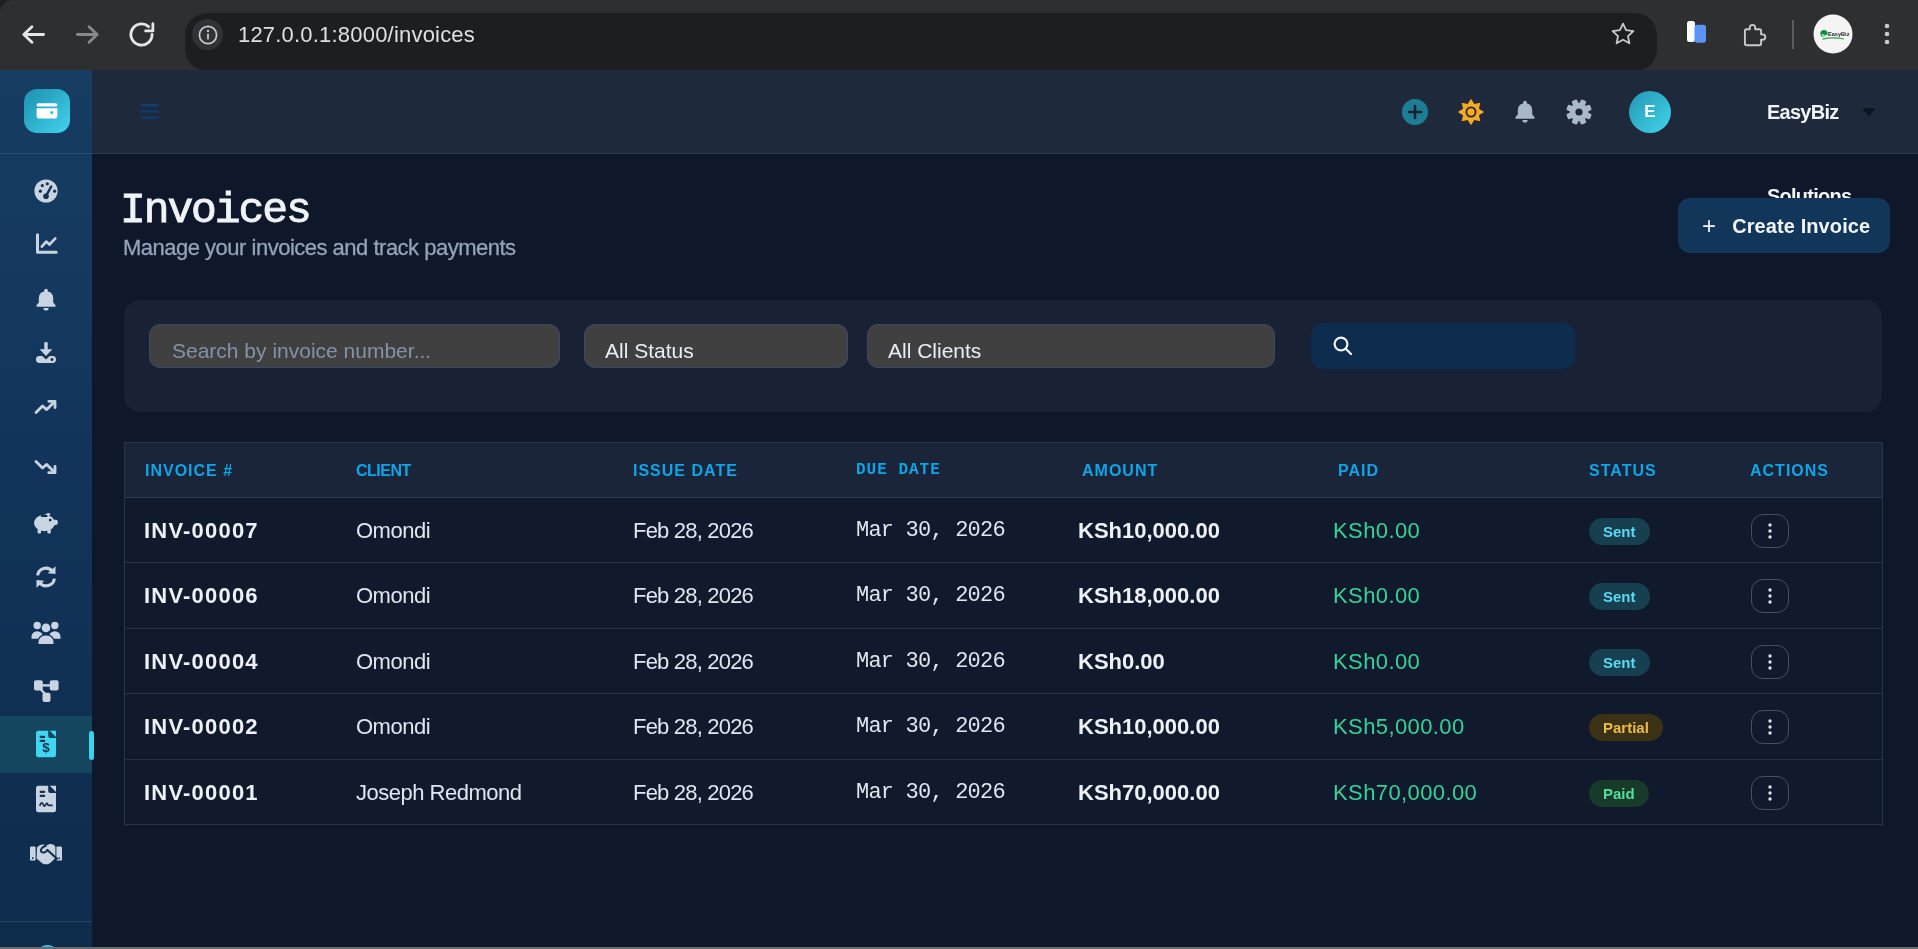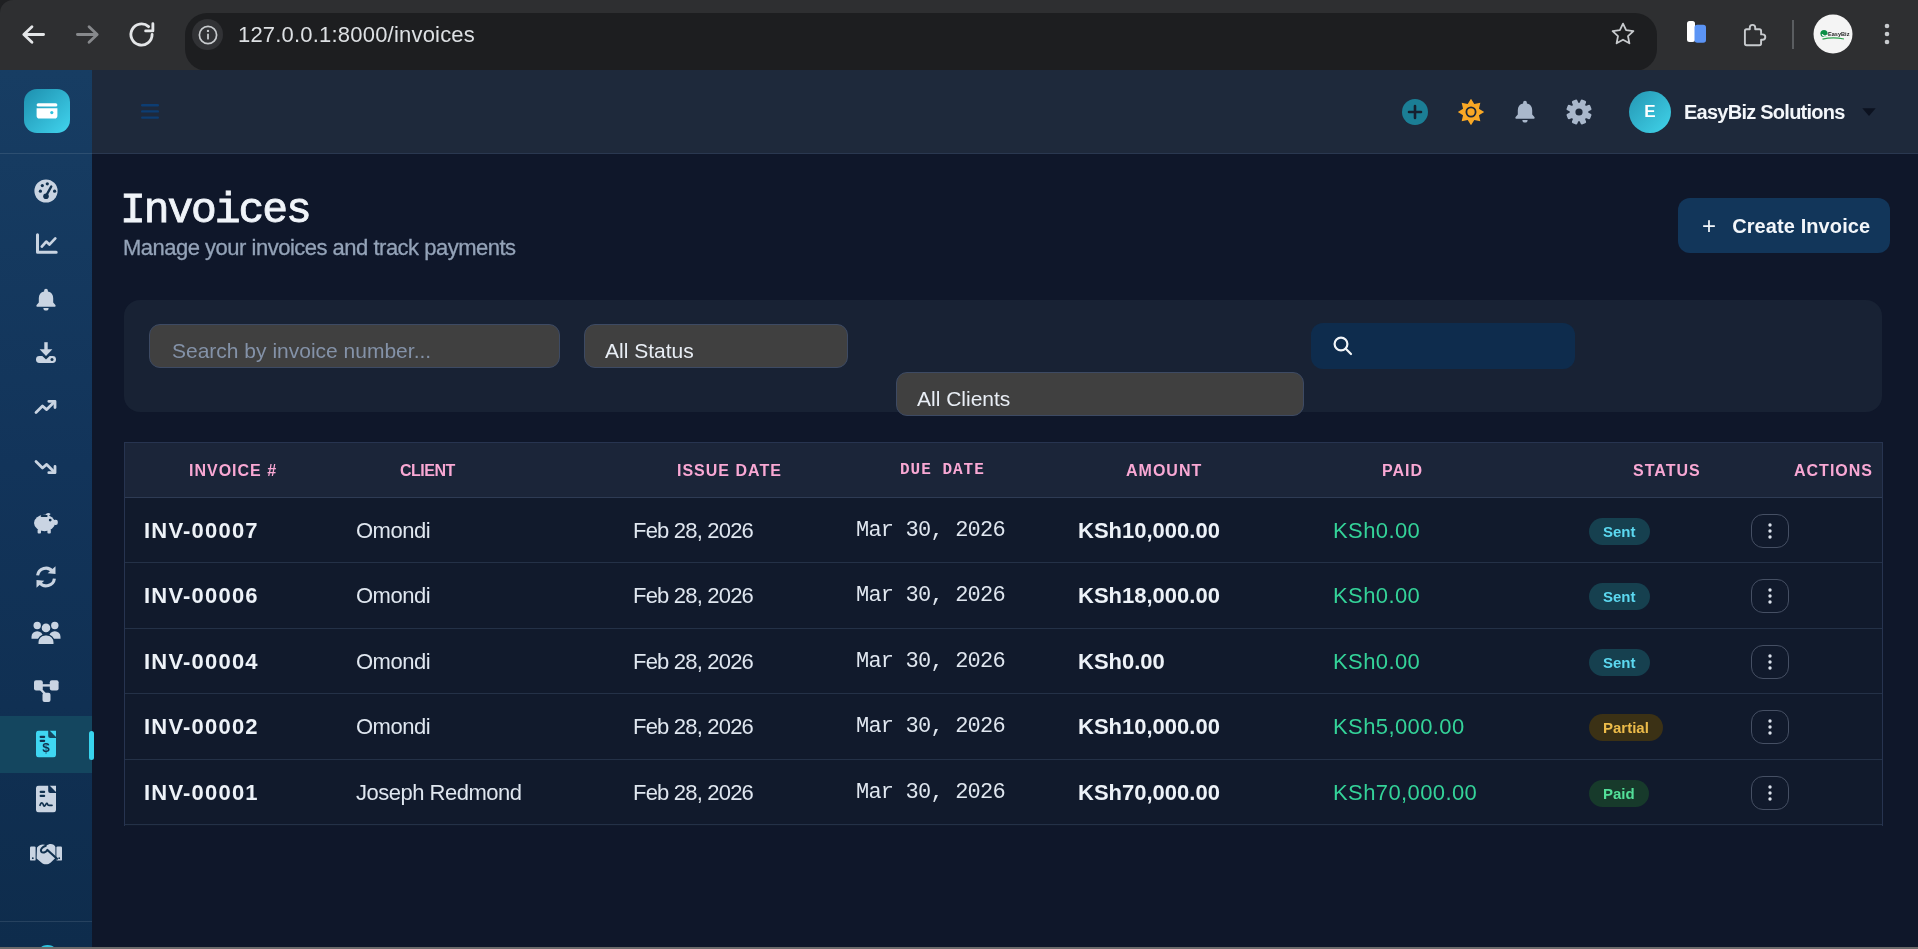--- a/index.html
+++ b/index.html
@@ -19,38 +19,38 @@
   #sidebar { position:absolute; left:0; top:0; width:92px; height:877px; background:linear-gradient(180deg,#173d63 0%, #12345a 45%, #0e2c4c 100%); }
   #sblogo { position:absolute; left:24px; top:19px; width:46px; height:44px; border-radius:13px; background:linear-gradient(135deg,#1d8fae 0%,#41d4ee 100%); }
   #sbactive { position:absolute; left:0; top:646px; width:92px; height:57px; background:#14465f; }
   #sbind { position:absolute; left:89px; top:661px; width:4.5px; height:29px; border-radius:4px; background:#38d4ee; }
   .sbsep { position:absolute; left:0; width:92px; height:1px; background:rgba(255,255,255,0.10); }
   #sbfab { position:absolute; left:36px; top:874.8px; width:23px; height:23px; border-radius:50%; background:#2ec4e0; }
   .sbic { position:absolute; left:0; width:92px; display:flex; justify-content:center; transform:translateY(-50%); }
 
   #topbar { position:absolute; left:92px; top:0; width:1826px; height:84px; background:#1e293b; border-bottom:1px solid #2a3850; }
   .tbic { position:absolute; transform:translate(-50%,-50%); top:42px; }
-  #tbname { position:absolute; left:1592px; top:0; height:84px; line-height:84px; font-size:20px; font-weight:bold; color:#f3f6fa; letter-spacing:-0.75px; }
+  #tbname { position:absolute; left:1675px; top:0; height:84px; line-height:84px; font-size:20px; font-weight:bold; color:#f3f6fa; letter-spacing:-0.75px; }
   #tbavatar { position:absolute; left:1537px; top:21px; width:42px; height:42px; border-radius:50%; background:linear-gradient(135deg,#2496b3,#41d4ea); color:#fff; font-size:17px; font-weight:bold; text-align:center; line-height:42px; }
 
   #main { position:absolute; left:92px; top:85px; width:1826px; height:792px; }
   #h1 { position:absolute; left:28px; top:31px; font-size:43px; font-weight:normal; color:#f0f4f9; letter-spacing:-2.1px;font-family:Liberation Mono, monospace; -webkit-text-stroke:0.85px #f0f4f9; }
   #sub { position:absolute; left:31px; top:80px; font-size:22px; color:#94a3b8; letter-spacing:-0.5px; -webkit-text-stroke:0.3px #94a3b8; }
   #createbtn { position:absolute; left:1586px; top:43px; width:212px; height:55px; border-radius:12px; background:#12365a; color:#f2f6fa; font-size:20px; font-weight:bold; line-height:55px; letter-spacing:0.1px; }
 
   #filtercard { position:absolute; left:32px; top:145px; width:1758px; height:112px; border-radius:16px; background:#182234; }
   .finput { position:absolute; top:24px; height:44px; border-radius:11px; border:1.5px solid #3d4a63; background:#404040; font-size:21px; line-height:51px; }
   #fsearch { left:25px; width:411px; color:#8492a8; padding-left:22px; }
   #fstatus { left:460px; width:264px; color:#e9eef5; padding-left:20px; }
-  #fclients { left:772px; width:408px; color:#e9eef5; padding-left:20px;margin-top:48px; }
+  #fclients { left:743px; width:408px; color:#e9eef5; padding-left:20px; }
   #fbtn { position:absolute; left:1187px; top:23px; width:264px; height:46px; border-radius:12px; background:#0e2c4d; }
 
   #table { position:absolute; left:32px; top:286.5px; width:1759px; height:384px; border:1px solid #273450; border-bottom:none; background:#111a2c; }
   #thead { position:absolute; left:0; top:0; width:100%; height:55px; background:#1b2539; border-bottom:1px solid #2e3b54; }
-  .th { position:absolute; top:0; height:55px; line-height:55px; font-size:16px; font-weight:bold; letter-spacing:1px; color:#f9a8d4;margin-left:44px; }
+  .th { position:absolute; top:0; height:55px; line-height:55px; font-size:16px; font-weight:bold; letter-spacing:1px; color:#0ea5e9; }
   .row { position:absolute; left:0; width:100%; height:65.6px; border-bottom:1px solid #243147; }
   .cell { position:absolute; top:0; height:65px; line-height:65px; font-size:22px; color:#dfe6ef; white-space:nowrap; }
   .d { letter-spacing:-0.8px; }
   .c2 { letter-spacing:-0.5px; }
   .cell.green { letter-spacing:0.4px; }
   .c1.b { letter-spacing:1.2px; }
   .b { font-weight:bold; color:#edf2f8; }
   .green { color:#34d399; }
   .badge { position:absolute; left:1464px; top:20px; height:27px; border-radius:14px; font-size:15px; font-weight:bold; line-height:27px; padding:0 14px; }
   .bsent { background:#16404f; color:#5cd8f0; }

